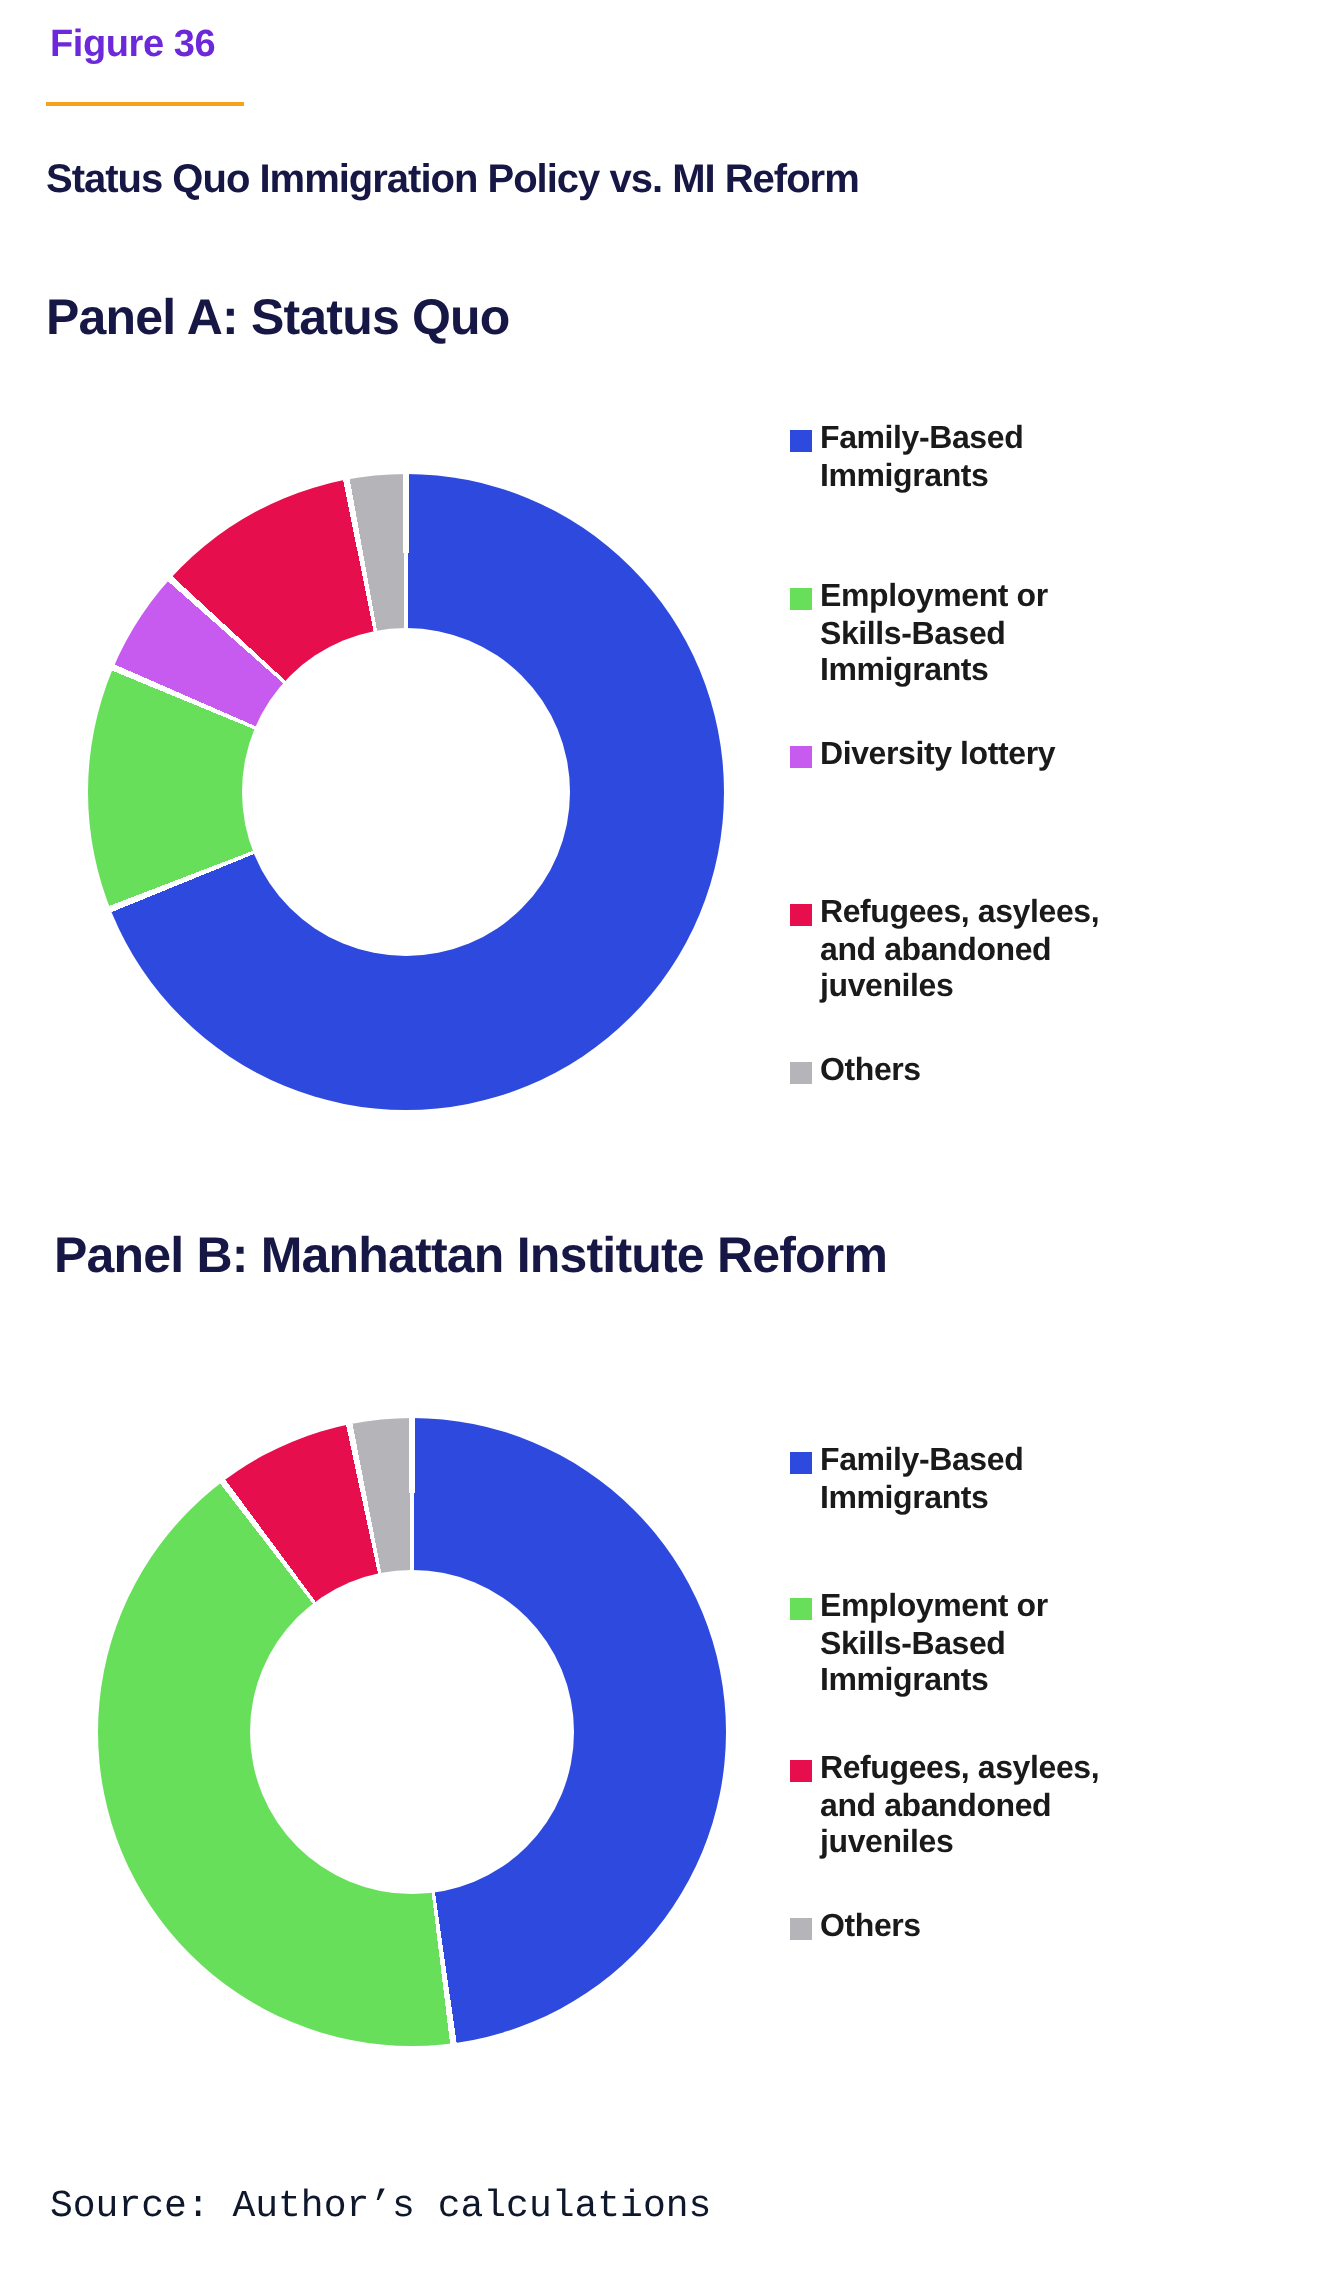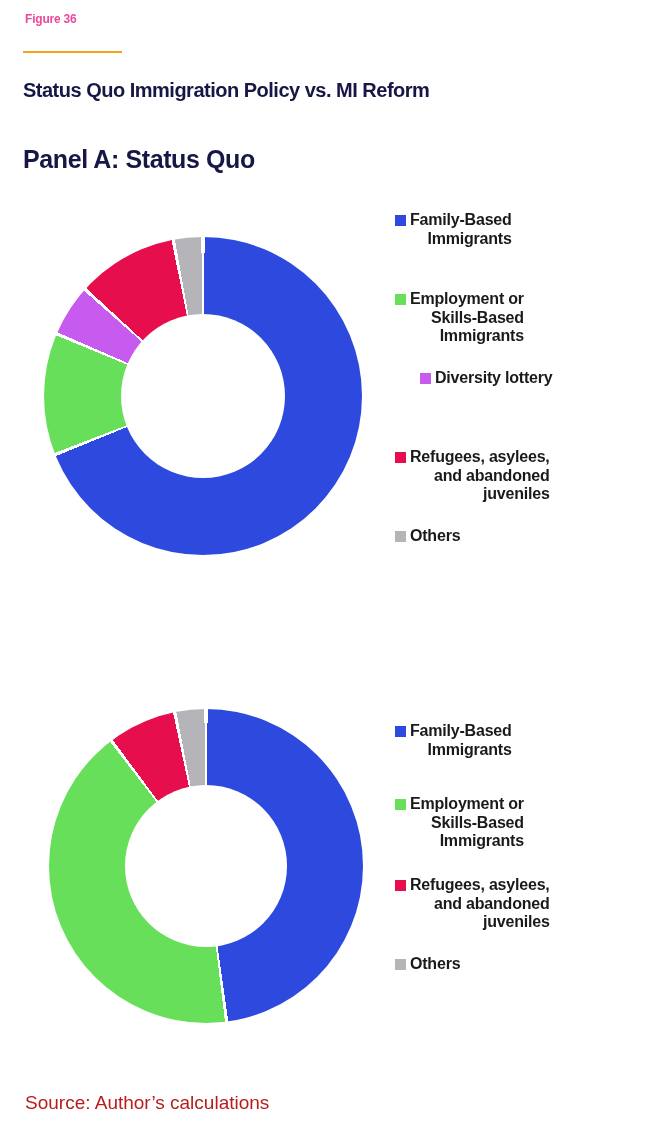--- a/index.html
+++ b/index.html
@@ -2,61 +2,61 @@
 <html><head>
 <meta charset="utf-8">
 <style>
   html,body{margin:0;padding:0;background:#fff;}
   #canvas{
     position:relative;width:667px;height:1137px;background:#fff;overflow:hidden;
     font-family:"Liberation Sans",sans-serif;
   }
   .figure-label{
     position:absolute;left:25px;top:12px;
-    font-size:12px;font-weight:700;color:#ec4899;letter-spacing:-0.2px;
+    font-size:19px;font-weight:700;color:#6d28d9;letter-spacing:-0.2px;
   }
   .figure-rule{
     position:absolute;left:23px;top:51px;width:99px;height:2px;background:#F6A21D;
   }
   .main-title{
     position:absolute;left:23px;top:79px;margin:0;
     font-size:20px;font-weight:700;color:#171745;letter-spacing:-0.5px;white-space:nowrap;
   }
   .panel-title{
     position:absolute;margin:0;
     font-size:25px;font-weight:700;color:#171745;letter-spacing:-0.4px;white-space:nowrap;
   }
   #panel-a-title{left:23px;top:145px;}
   #panel-b-title{left:27px;top:614px;}
   .donut{position:absolute;border-radius:50%;}
   .donut::after{
     content:"";position:absolute;inset:24.25%;background:#fff;border-radius:50%;
   }
   #donut-a{left:44px;top:237px;width:318px;height:318px;}
   #donut-b{left:49px;top:709px;width:314px;height:314px;}
-  .legend{position:absolute;left:395px;width:250px;text-align:right;}
+  .legend{position:absolute;left:395px;width:250px;}
   #legend-a{top:211px;height:360px;}
   #legend-b{top:722px;height:280px;}
   .legend-entry{position:absolute;left:0;display:flex;align-items:flex-start;}
   #legend-a .legend-entry:nth-child(1){top:0px;}
   #legend-a .legend-entry:nth-child(2){top:79px;}
-  #legend-a .legend-entry:nth-child(3){top:158px;margin-left:25px;}
+  #legend-a .legend-entry:nth-child(3){top:158px;}
   #legend-a .legend-entry:nth-child(4){top:237px;}
   #legend-a .legend-entry:nth-child(5){top:316px;}
   #legend-b .legend-entry:nth-child(1){top:0px;}
   #legend-b .legend-entry:nth-child(2){top:73px;}
   #legend-b .legend-entry:nth-child(3){top:154px;}
   #legend-b .legend-entry:nth-child(4){top:233px;}
   .swatch{flex:0 0 auto;width:11px;height:11px;margin:4px 4px 0 0;}
   .legend-label{
     font-size:16px;line-height:18.5px;font-weight:700;color:#1a1a1a;letter-spacing:-0.2px;
   }
   .source-note{
     position:absolute;left:25px;top:1092px;
-    font-family:Liberation Sans, sans-serif;font-size:19px;color:#b91c1c;
+    font-family:Liberation Mono, monospace;font-size:19px;color:#0f172a;
   }
 </style>
 </head>
 <body>
 
 <div id="canvas">
 
   <div class="figure-label">Figure 36</div>
 
   <div class="figure-rule"></div>
@@ -98,20 +98,21 @@
         </div>
       </div>
       <div class="legend-entry">
         <span class="swatch" style="background: rgb(180, 180, 185);"></span>
         <div class="legend-label">
           <div>Others</div>
         </div>
       </div>
     </div>
 
+  <h2 class="panel-title" id="panel-b-title">Panel B: Manhattan Institute Reform</h2>
 
   <div class="donut" id="donut-b" style="background: conic-gradient(rgb(255, 255, 255) 0deg, rgb(255, 255, 255) 0.6deg, rgb(46, 73, 222) 0.6deg, rgb(46, 73, 222) 171.84deg, rgb(255, 255, 255) 171.84deg, rgb(255, 255, 255) 172.44deg, rgb(255, 255, 255) 172.44deg, rgb(255, 255, 255) 173.04deg, rgb(103, 223, 90) 173.04deg, rgb(103, 223, 90) 322.32deg, rgb(255, 255, 255) 322.32deg, rgb(255, 255, 255) 322.92deg, rgb(255, 255, 255) 322.92deg, rgb(255, 255, 255) 323.52deg, rgb(230, 14, 77) 323.52deg, rgb(230, 14, 77) 347.88deg, rgb(255, 255, 255) 347.88deg, rgb(255, 255, 255) 348.48deg, rgb(255, 255, 255) 348.48deg, rgb(255, 255, 255) 349.08deg, rgb(180, 180, 185) 349.08deg, rgb(180, 180, 185) 359.4deg, rgb(255, 255, 255) 359.4deg, rgb(255, 255, 255) 360deg);"></div>
 
   <div class="legend" id="legend-b">
       <div class="legend-entry">
         <span class="swatch" style="background: rgb(46, 73, 222);"></span>
         <div class="legend-label">
           <div>Family-Based</div>
           <div>Immigrants</div>
         </div>

